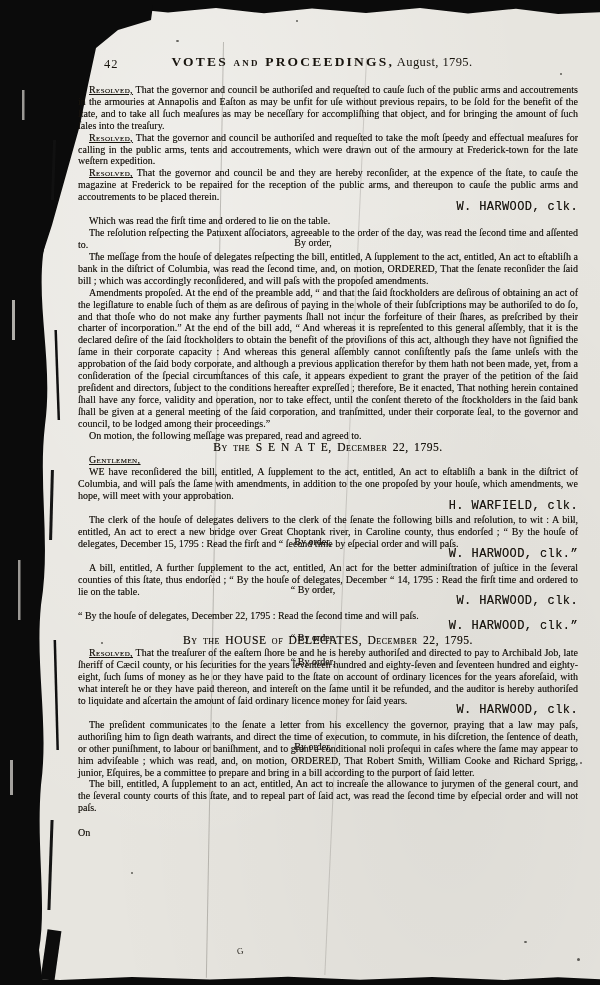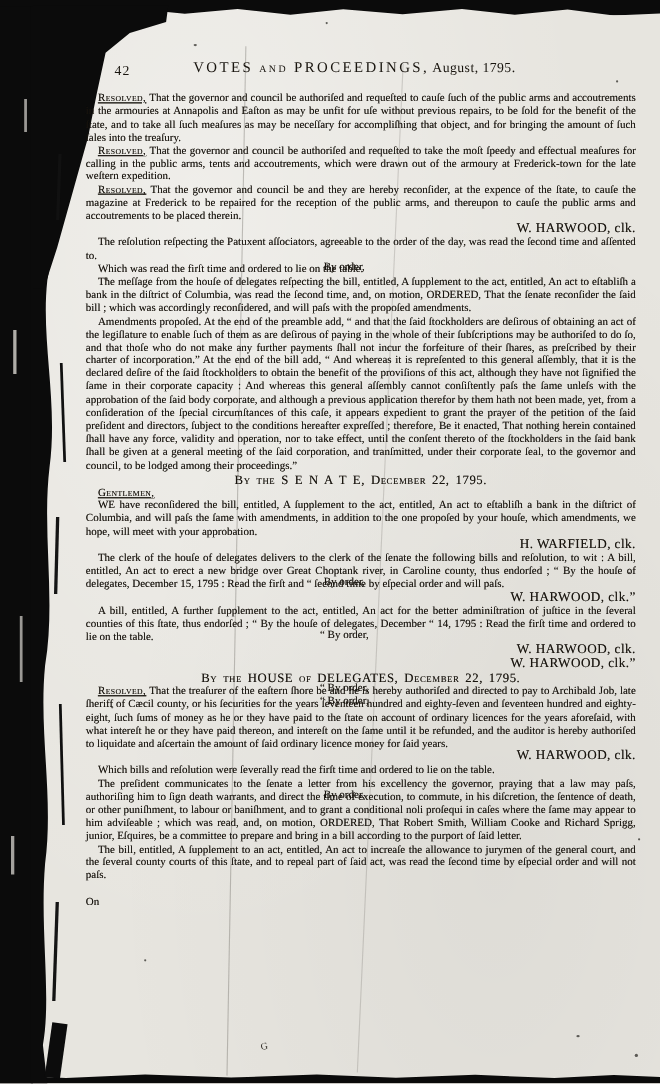--- a/index.html
+++ b/index.html
@@ -21,30 +21,30 @@
   .fold{position:absolute;width:1px;background:#4a463f;transform-origin:top center;}
   .fold.l{left:223px;top:42px;height:936px;opacity:.30;transform:rotate(1.05deg);}
   .fold.r{left:366px;top:58px;height:918px;opacity:.20;transform:rotate(2.6deg);}
   .speck{position:absolute;background:rgba(20,18,14,.65);border-radius:50%;}
   .sig{position:absolute;left:237px;top:946px;font-size:9px;color:#2b2username;color:#2b2822;transform:rotate(-10deg);letter-spacing:0;}
   
   .page{position:absolute;left:78px;top:50px;width:500px;}
   .pagehead{position:relative;height:26px;margin-bottom:8px;}
   .pagenum{position:absolute;left:26px;top:7px;font-size:12.5px;letter-spacing:1px;text-align:right;}
   .pagetitle{position:absolute;left:50%;transform:translateX(-52%);top:2px;white-space:nowrap;}
-  .pagetitle .caps{font-size:13.5px;letter-spacing:2.2px;font-variant:small-caps;}
+  .pagetitle .caps{font-size:13.5px;letter-spacing:2.2px;font-variant:small-caps;font-weight:bold;}
   .pagetitle .rest{font-size:12.5px;letter-spacing:.4px;}
   .body{font-size:10px;line-height:11.9px;text-align:justify;text-shadow:0 0 .4px rgba(24,20,14,.55);}
   p.para{margin:0;}
   .indent{text-indent:11px;}
   .sc{font-variant:small-caps;letter-spacing:.4px;text-decoration:underline;}
   .heading{text-align:center;font-variant:small-caps;font-size:11.6px;line-height:13px;letter-spacing:.5px;word-spacing:2px;}
   .byline{position:relative;height:12.2px;}
   .byline .c{position:absolute;left:47%;transform:translateX(-50%);white-space:nowrap;margin-top:34px;}
-  .byline .r{position:absolute;right:0;top:-1.5px;font-size:12px;letter-spacing:.4px;white-space:nowrap;}
+  .byline .r{position:absolute;right:0;top:-1.5px;font-size:12px;letter-spacing:.4px;white-space:nowrap;font-family:Liberation Mono, monospace;}
   .catchrow{text-align:left;margin-top:13px;padding-right:8px;}
 </style>
 </head>
 <body>
 
 <div class="top-band"></div>
 <div class="bottom-band"></div>
 <svg class="left-band" width="170" height="985" viewBox="0 0 170 985">
   <rect x="0" y="6" width="30" height="979" fill="#0b0b0b"></rect>
   <path fill="#0b0b0b" d="M28,6 L56,6 C49,50 54,90 45,130 C40,170 52,210 43,255 C37,310 53,365 45,425 C38,485 51,545 41,605 C35,665 49,725 41,785 C36,845 47,905 39,950 L43,985 L28,985 Z"></path>
@@ -81,49 +81,50 @@
   </div>
 
   <div class="body">
     <p class="para indent"><span class="sc">Resolved,</span><span> That the governor and council be authoriſed and requeſted to cauſe ſuch of the public arms and accoutrements in the armouries at Annapolis and Eaſton as may be unfit for uſe without previous repairs, to be ſold for the benefit of the ſtate, and to take all ſuch meaſures as may be neceſſary for accompliſhing that object, and for bringing the amount of ſuch ſales into the treaſury.</span></p>
     <p class="para indent"><span class="sc">Resolved,</span><span> That the governor and council be authoriſed and requeſted to take the moſt ſpeedy and effectual meaſures for calling in the public arms, tents and accoutrements, which were drawn out of the armoury at Frederick-town for the late weſtern expedition.</span></p>
     <p class="para indent"><span class="sc">Resolved,</span><span> That the governor and council be and they are hereby reconſider, at the expence of the ſtate, to cauſe the magazine at Frederick to be repaired for the reception of the public arms, and thereupon to cauſe the public arms and accoutrements to be placed therein.</span></p>
     <div class="byline">
         <span class="c">By order,</span>
         <span class="r">W. HARWOOD, clk.</span>
       </div>
+    <p class="para indent"><span>Which was read the firſt time and ordered to lie on the table.</span></p>
     <p class="para indent"><span>The reſolution reſpecting the Patuxent aſſociators, agreeable to the order of the day, was read the ſecond time and aſſented to.</span></p>
-    <p class="para indent"><span>Which was read the firſt time and ordered to lie on the table.</span></p>
     <p class="para indent"><span>The meſſage from the houſe of delegates reſpecting the bill, entitled, A ſupplement to the act, entitled, An act to eſtabliſh a bank in the diſtrict of Columbia, was read the ſecond time, and, on motion, ORDERED, That the ſenate reconſider the ſaid bill ; which was accordingly reconſidered, and will paſs with the propoſed amendments.</span></p>
     <p class="para indent"><span>Amendments propoſed.  At the end of the preamble add, “ and that the ſaid ſtockholders are deſirous of obtaining an act of the legiſlature to enable ſuch of them as are deſirous of paying in the whole of their ſubſcriptions may be authoriſed to do ſo, and that thoſe who do not make any further payments ſhall not incur the forfeiture of their ſhares, as preſcribed by their charter of incorporation.”  At the end of the bill add, “ And whereas it is repreſented to this general aſſembly, that it is the declared deſire of the ſaid ſtockholders to obtain the benefit of the proviſions of this act, although they have not ſignified the ſame in their corporate capacity : And whereas this general aſſembly cannot conſiſtently paſs the ſame unleſs with the approbation of the ſaid body corporate, and although a previous application therefor by them hath not been made, yet, from a conſideration of the ſpecial circumſtances of this caſe, it appears expedient to grant the prayer of the petition of the ſaid preſident and directors, ſubject to the conditions hereafter expreſſed ; therefore, Be it enacted, That nothing herein contained ſhall have any force, validity and operation, nor to take effect, until the conſent thereto of the ſtockholders in the ſaid bank ſhall be given at a general meeting of the ſaid corporation, and tranſmitted, under their corporate ſeal, to the governor and council, to be lodged among their proceedings.”</span></p>
+    <p class="para indent"><span>On motion, the following meſſage was prepared, read and agreed to.</span></p>
     <div class="heading">By the  S E N A T E,  December 22,  1795.</div>
     <p class="para indent"><span class="sc">Gentlemen,</span><span></span></p>
     <p class="para indent"><span>WE have reconſidered the bill, entitled, A ſupplement to the act, entitled, An act to eſtabliſh a bank in the diſtrict of Columbia, and will paſs the ſame with amendments, in addition to the one propoſed by your houſe, which amendments, we hope, will meet with your approbation.</span></p>
     <div class="byline">
         <span class="c">By order,</span>
         <span class="r">H. WARFIELD, clk.</span>
       </div>
     <p class="para indent"><span>The clerk of the houſe of delegates delivers to the clerk of the ſenate the following bills and reſolution, to wit : A bill, entitled, An act to erect a new bridge over Great Choptank river, in Caroline county, thus endorſed ; “ By the houſe of delegates, December 15, 1795 : Read the firſt and “ ſecond time by eſpecial order and will paſs.</span></p>
     <div class="byline">
         <span class="c">“ By order,</span>
         <span class="r">W. HARWOOD, clk.”</span>
       </div>
     <p class="para indent"><span>A bill, entitled, A further ſupplement to the act, entitled, An act for the better adminiſtration of juſtice in the ſeveral counties of this ſtate, thus endorſed ; “ By the houſe of delegates, December “ 14, 1795 : Read the firſt time and ordered to lie on the table.</span></p>
     <div class="byline">
         <span class="c">“ By order,</span>
         <span class="r">W. HARWOOD, clk.</span>
       </div>
+    <p class="para"><span>“ By the houſe of delegates, December 22, 1795 :  Read the ſecond time and will paſs.</span></p>
     <div class="byline">
         <span class="c">“ By order,</span>
         <span class="r">W. HARWOOD, clk.”</span>
       </div>
     <div class="heading">By the  HOUSE  of  DELEGATES,  December 22,  1795.</div>
     <p class="para indent"><span class="sc">Resolved,</span><span> That the treaſurer of the eaſtern ſhore be and he is hereby authoriſed and directed to pay to Archibald Job, late ſheriff of Cæcil county, or his ſecurities for the years ſeventeen hundred and eighty-ſeven and ſeventeen hundred and eighty-eight, ſuch ſums of money as he or they have paid to the ſtate on account of ordinary licences for the years aforeſaid, with what intereſt he or they have paid thereon, and intereſt on the ſame until it be refunded, and the auditor is hereby authoriſed to liquidate and aſcertain the amount of ſaid ordinary licence money for ſaid years.</span></p>
     <div class="byline">
         <span class="c">By order,</span>
         <span class="r">W. HARWOOD, clk.</span>
       </div>
-    <p class="para indent"><span>Which bills and reſolution were ſeverally read the firſt time and ordered to lie on the table.</span></p>
     <p class="para indent"><span>The preſident communicates to the ſenate a letter from his excellency the governor, praying that a law may paſs, authoriſing him to ſign death warrants, and direct the time of execution, to commute, in his diſcretion, the ſentence of death, or other puniſhment, to labour or baniſhment, and to grant a conditional noli proſequi in caſes where the ſame may appear to him adviſeable ; which was read, and, on motion, ORDERED, That Robert Smith, William Cooke and Richard Sprigg, junior, Eſquires, be a committee to prepare and bring in a bill according to the purport of ſaid letter.</span></p>
     <p class="para indent"><span>The bill, entitled, A ſupplement to an act, entitled, An act to increaſe the allowance to jurymen of the general court, and the ſeveral county courts of this ſtate, and to repeal part of ſaid act, was read the ſecond time by eſpecial order and will not paſs.</span></p>
     <div class="catchrow"><span>On</span></div>
   </div>
 </div>
 
 </body></html>

